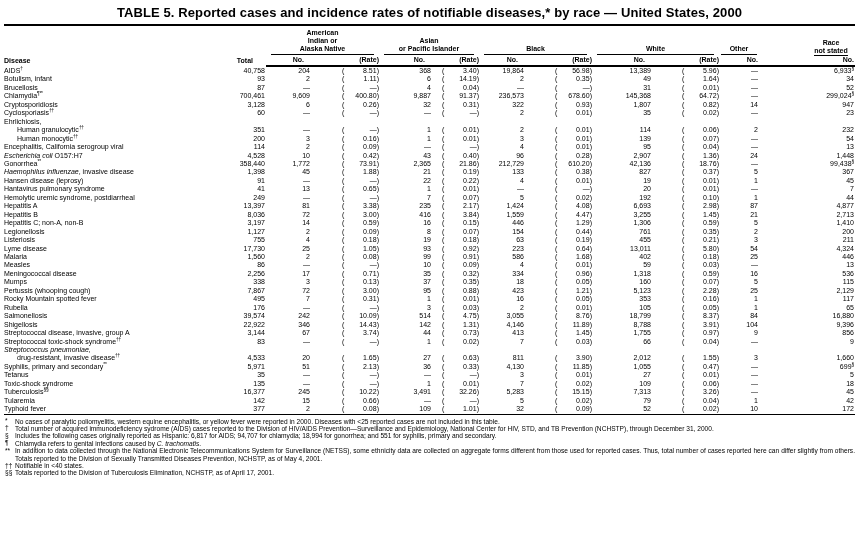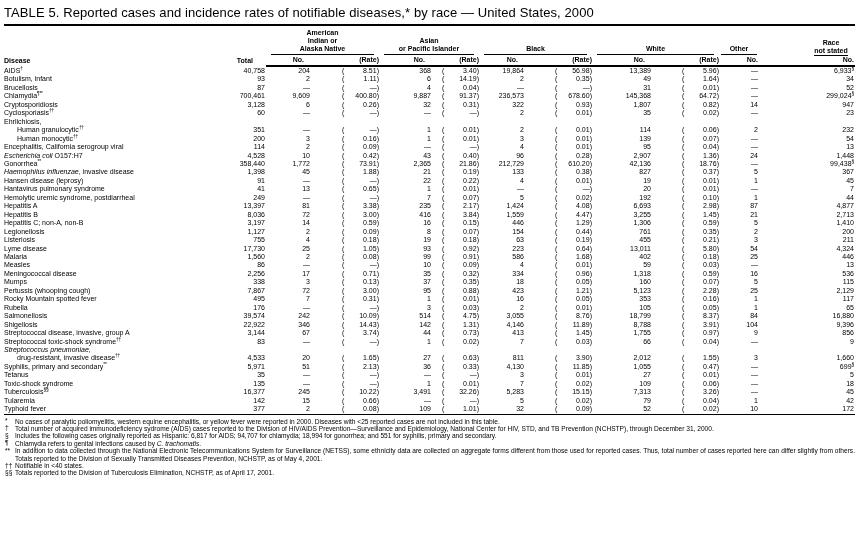--- a/index.html
+++ b/index.html
@@ -4,22 +4,22 @@
 <style>
   html,body { margin:0; padding:0; }
   body {
     width:859px; height:542px; overflow:hidden;
     background:#fff; color:#000;
     font-family:"Liberation Sans", sans-serif;
     -webkit-font-smoothing: antialiased;
   }
   .page { padding:5px 4px 0 4px; }
   .title {
-    font-size:13px; font-weight:normal; letter-spacing:0.1px;
-    padding-bottom:4px; border-bottom:2.5px solid #000;
+    font-size:13px; font-weight:bold; letter-spacing:0.1px;
+    padding-bottom:4px; border-bottom:2.5px solid #000;text-align:center;
   }
   table { border-collapse:collapse; table-layout:fixed; width:851px; margin-top:3px; }
   th, td { padding:0; font-size:7px; vertical-align:bottom; }
   thead th { font-weight:bold; }
   .h-disease { text-align:left; padding-bottom:2px; }
   .h-total  { text-align:right; padding-right:13px; padding-bottom:2px; }
   .gwrap { text-align:center; line-height:8px; }
   .u  { border-bottom:1.5px solid #000; padding-bottom:1px; margin:0 5px; }
   .gl { display:block; }
   .other-h .u { margin:0 2px; }

